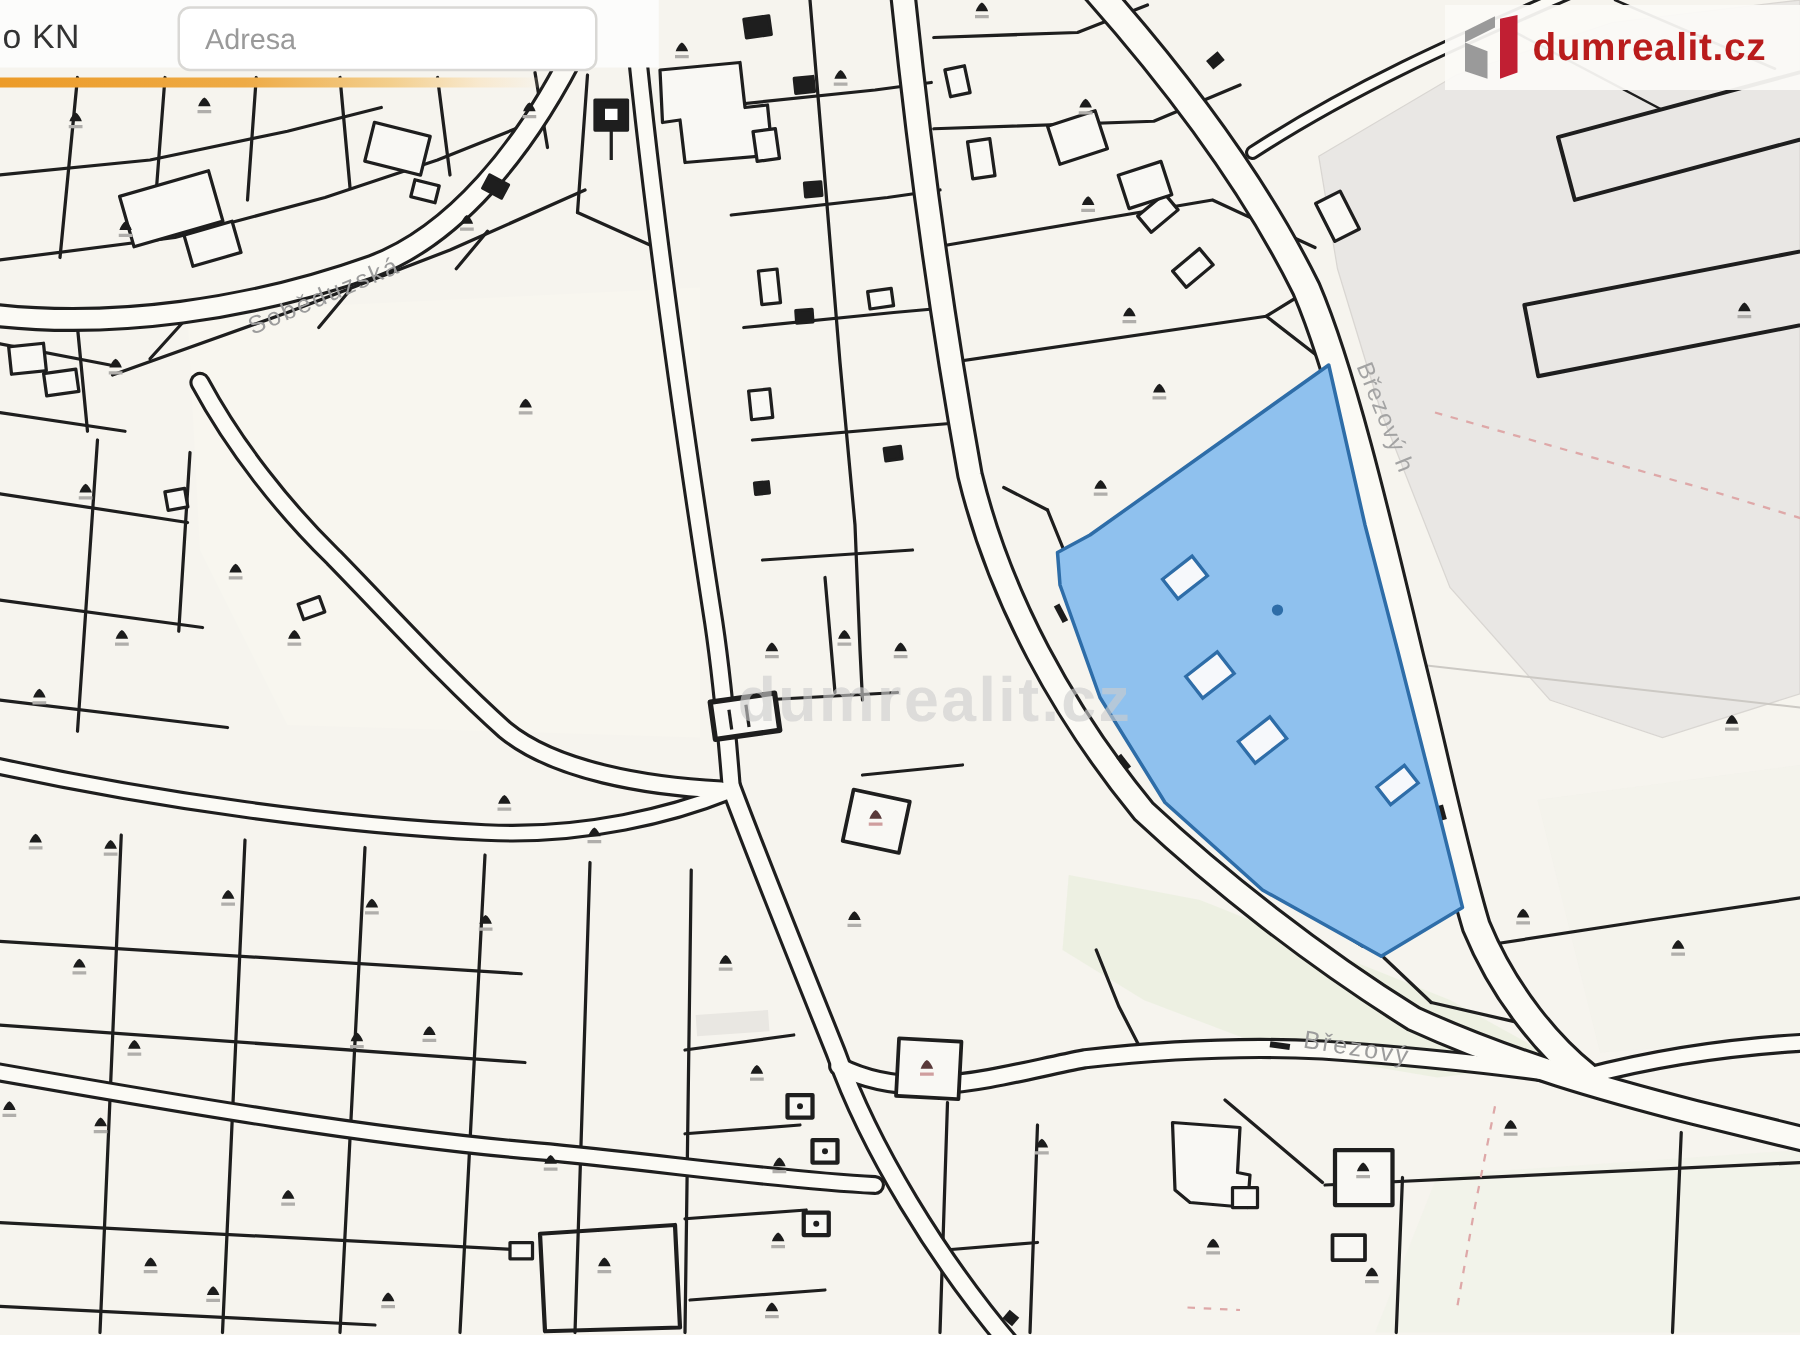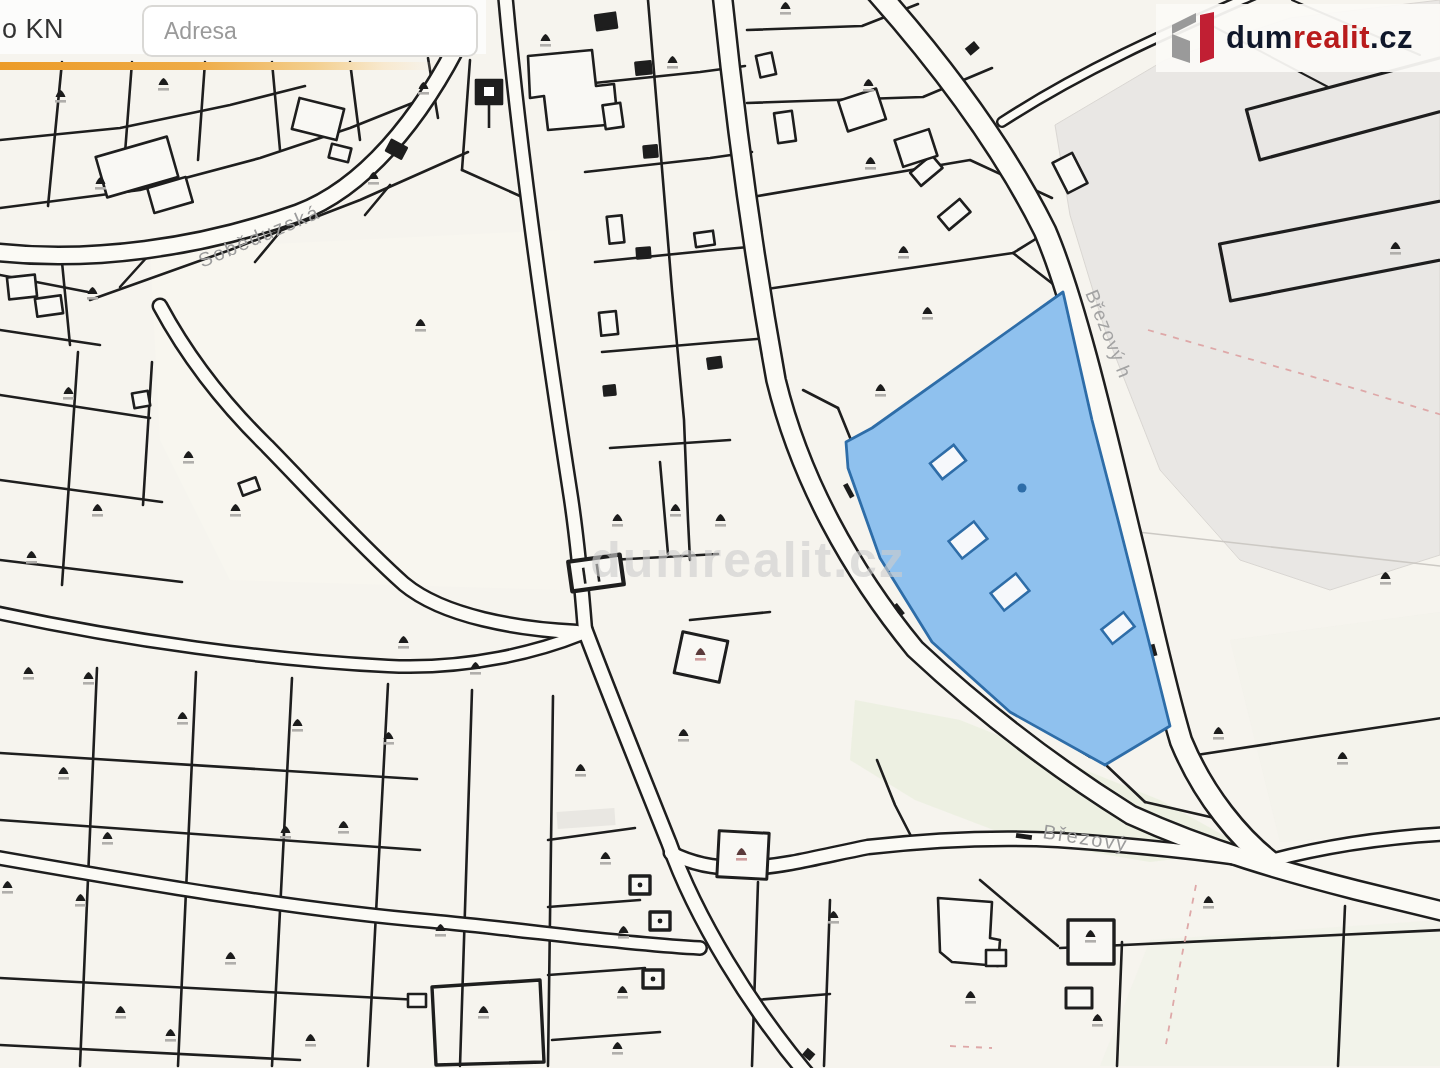--- a/index.html
+++ b/index.html
@@ -1,33 +1,33 @@
 <!DOCTYPE html>
 <html><head>
 <meta charset="utf-8">
 <style>
   html,body{margin:0;padding:0;}
   body{width:1440px;height:1080px;overflow:hidden;background:#ffffff;
        font-family:"Liberation Sans","DejaVu Sans",sans-serif;}
   .stage{position:relative;width:1440px;height:1080px;background:#f6f4ee;}
   .map-svg{position:absolute;left:0;top:0;filter:blur(0.45px);}
   
-  .header{position:absolute;left:0;top:0;width:486px;height:54px;background:#fcfcfb;z-index:5;}
+  .header{position:absolute;left:0;top:0;width:486px;height:54px;background:#fcfcfb;z-index:5;padding-left:41px;}
   .layer-label{position:absolute;left:2px;top:14px;font-size:27px;color:#333;letter-spacing:.5px;}
   .addr{position:absolute;left:142px;top:5px;width:292px;height:48px;border:2px solid #d9d8d5;
         border-radius:10px;background:#fff;font-size:23px;color:#404040;padding:0 20px;outline:none;}
   .addr::placeholder{color:#9a9a9a;}
   .accent-bar{position:absolute;left:0;top:62px;width:436px;height:8px;z-index:5;
      background:linear-gradient(90deg,#ec9b28 0%,#eeab46 45%,#f3cf8e 72%,#f8e9cf 88%,rgba(250,240,220,0));
      border-radius:0 4px 4px 0;}
   
   .logo-box{position:absolute;left:1156px;top:4px;width:284px;height:68px;z-index:5;
      background:rgba(251,250,247,.94);display:flex;align-items:center;}
   .logo-text{font-size:31px;font-weight:bold;letter-spacing:.5px;margin-left:8px;}
-  .lg-gray{color:#0f172a;} .lg-red{color:#b91c1c;}
+  .lg-gray{color:#b91c1c;} .lg-red{color:#b91c1c;}
   .logo-mark{width:48px;height:54px;position:relative;margin-left:14px;flex:0 0 auto;}
 </style>
 </head>
 <body>
 
 <div class="stage">
 
 <svg class="map-svg" width="1440" height="1080" viewBox="0 0 1440 1080">
 
   <g>

